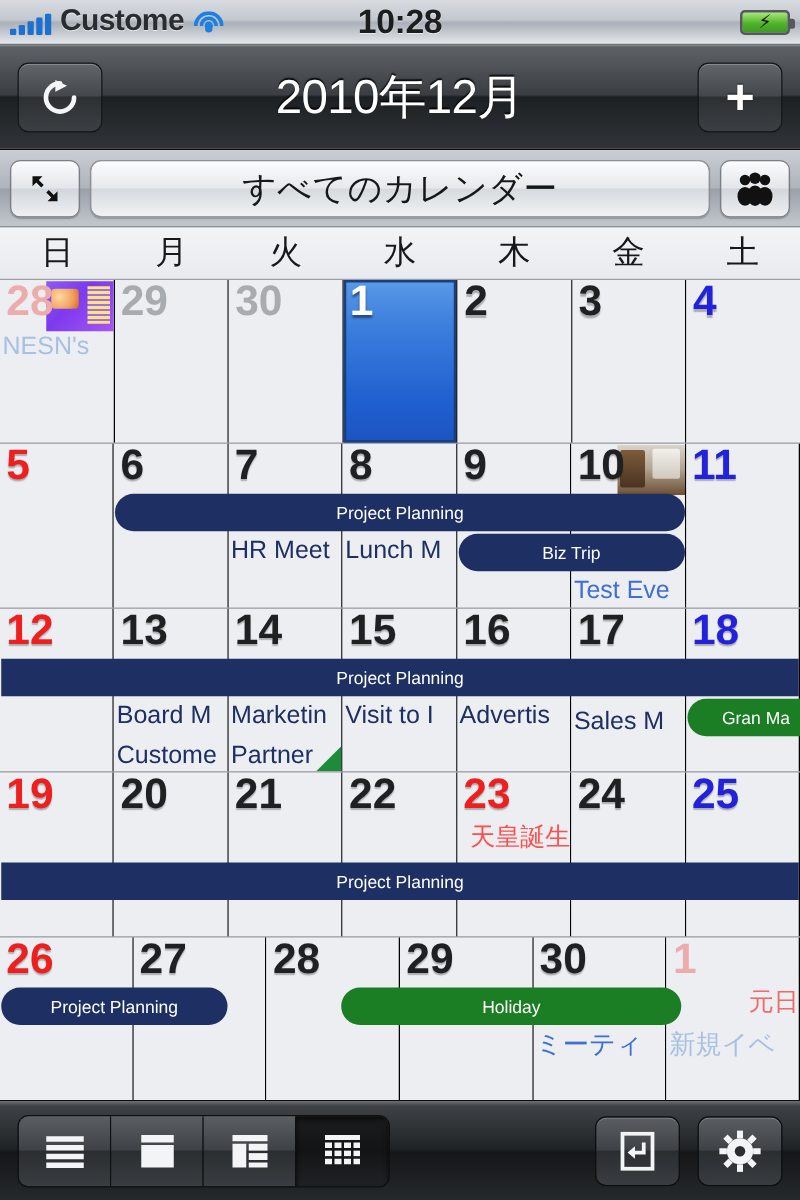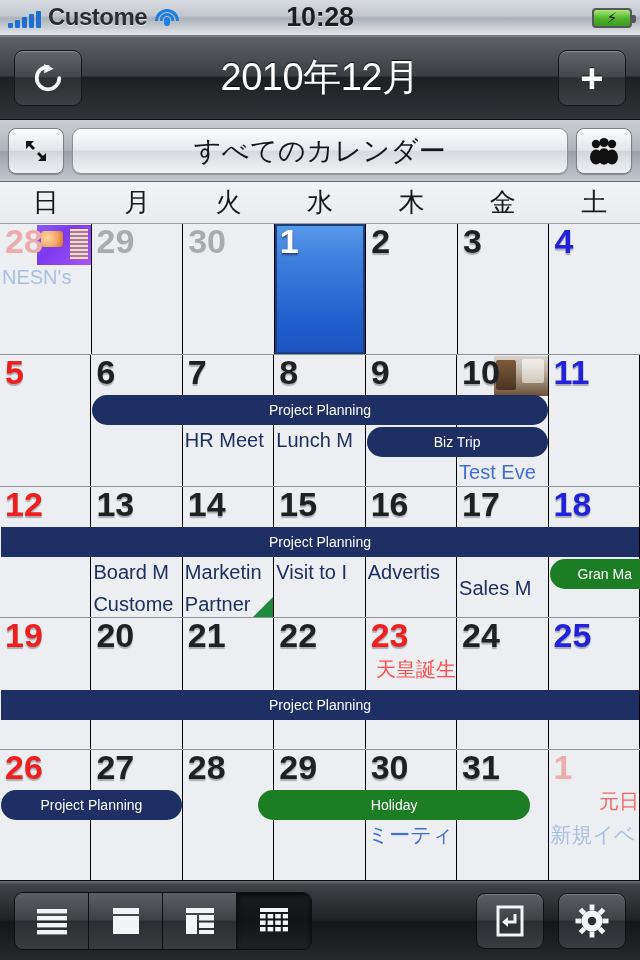--- a/index.html
+++ b/index.html
@@ -336,21 +336,21 @@
         <div class="cell">
           <div class="daynum">15</div>
           <div class="evtext " style="top: 72px;">Visit to I</div>
         </div>
         <div class="cell">
           <div class="daynum">16</div>
           <div class="evtext " style="top: 72px;">Advertis</div>
         </div>
         <div class="cell">
           <div class="daynum">17</div>
-          <div class="evtext " style="top: 88px;">Sales M</div>
+          <div class="evtext " style="top: 77px;">Sales M</div>
         </div>
         <div class="cell">
           <div class="daynum sat">18</div>
         </div>
         <div class="bar navy sq" style="left: 1px; width: 638px; top: 40px;">Project Planning</div>
         <div class="bar green rleft" style="left: 549.571px; width: 110.429px; top: 72px;">Gran Ma</div>
       </div>
       <div class="wk">
         <div class="cell">
           <div class="daynum sun">19</div>
@@ -385,31 +385,28 @@
         </div>
         <div class="cell">
           <div class="daynum">28</div>
         </div>
         <div class="cell">
           <div class="daynum">29</div>
         </div>
         <div class="cell">
           <div class="daynum">30</div>
           <div class="evtext light jp" style="top: 72px;">ミーティ</div>
-        </div>
-        <div class="cell">
-          <div class="daynum">31</div>
         </div>
         <div class="cell">
           <div class="daynum out sun">1</div>
           <div class="holitext pale">元日</div>
           <div class="evtext pale jp" style="top: 72px;">新規イベ</div>
         </div>
         <div class="bar navy rl" style="left: 1px; width: 180.857px; top: 40px;">Project Planning</div>
-        <div class="bar green rl" style="left: 258px; width: 272.286px; top: 40px;">Holiday</div>
+        <div class="bar green rl" style="left: 273px; width: 272.286px; top: 40px;">Holiday</div>
       </div>
     </div>
 
   <div class="tabbar">
     <div class="seg">
       <div class="sgi">
         <svg width="34" height="30" viewBox="0 0 34 30">
           <rect x="2" y="3" width="30" height="4.4" fill="#f2f4f6"></rect>
           <rect x="2" y="10" width="30" height="4.4" fill="#f2f4f6"></rect>
           <rect x="2" y="17" width="30" height="4.4" fill="#f2f4f6"></rect>

